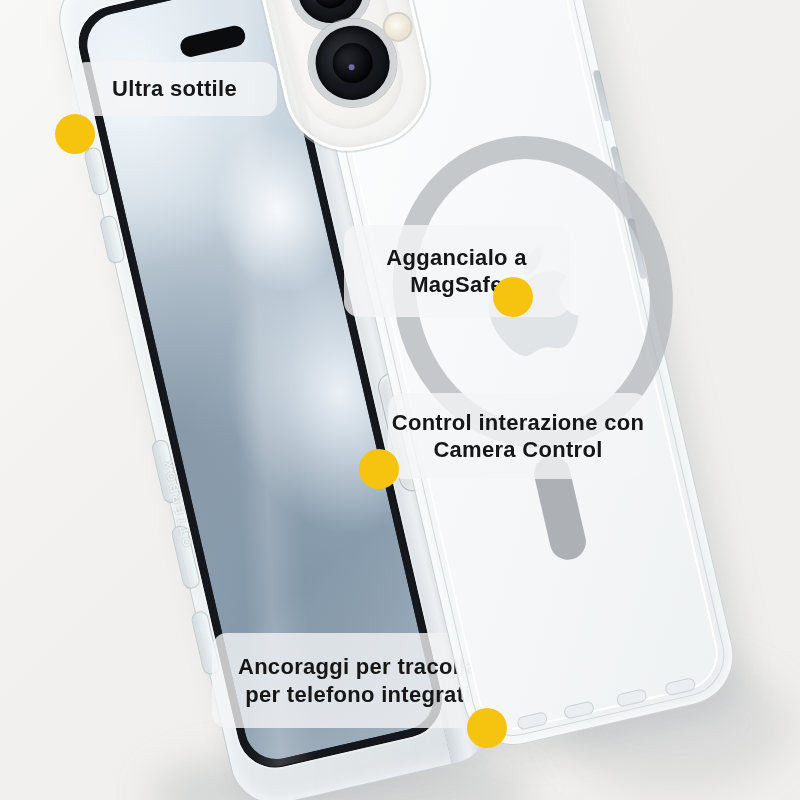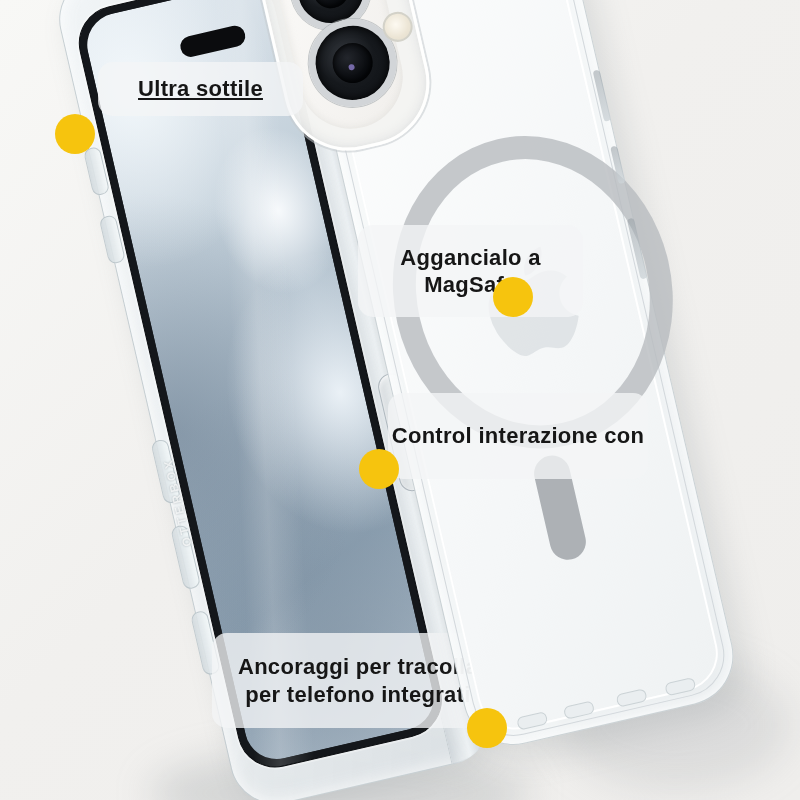--- a/index.html
+++ b/index.html
@@ -86,22 +86,22 @@
   .shadow-front{left:150px;top:748px;width:380px;height:90px;background:rgba(145,150,154,.28);z-index:5;}
   .shadow-back{left:560px;top:660px;width:230px;height:130px;background:rgba(155,160,164,.22);z-index:25;}
 
   
   .bubble{position:absolute;border-radius:15px;background:rgba(243,245,246,.78);
     display:flex;flex-direction:column;align-items:center;justify-content:center;
     text-align:center;color:#161616;font-weight:bold;font-size:22px;line-height:1.25;
     letter-spacing:.3px;}
   .bubble span{white-space:nowrap;}
   .bubble span:empty{display:none;}
-  .bubble-1{left:98px;top:62px;width:205px;height:54px;z-index:40;text-decoration:underline;}
-  .bubble-2{left:358px;top:225px;width:225px;height:92px;z-index:40;}
+  .bubble-1{left:72px;top:62px;width:205px;height:54px;z-index:40;}
+  .bubble-2{left:344px;top:225px;width:225px;height:92px;z-index:40;}
   .bubble-3{left:388px;top:393px;width:260px;height:86px;z-index:40;}
   .bubble-4{left:212px;top:633px;width:292px;height:95px;z-index:15;}
   .dot{position:absolute;width:40px;height:40px;border-radius:50%;background:#F6C40E;z-index:50;}
   .dot-1{left:55px;top:114px;}
   .dot-2{left:493px;top:277px;}
   .dot-3{left:359px;top:449px;}
   .dot-4{left:467px;top:708px;}
 </style>
 </head>
 <body>
@@ -166,20 +166,21 @@
   <div class="bubble bubble-1">
     <span>Ultra sottile</span>
 
   </div>
   <div class="bubble bubble-2">
     <span>Aggancialo a</span>
     <span>MagSafe</span>
   </div>
   <div class="bubble bubble-3">
     <span>Control interazione con</span>
+    <span>Camera Control</span>
   </div>
 
   <div class="dot dot-1" style="background: rgb(246, 196, 14);"></div>
   <div class="dot dot-2" style="background: rgb(246, 196, 14);"></div>
   <div class="dot dot-3" style="background: rgb(246, 196, 14);"></div>
   <div class="dot dot-4" style="background: rgb(246, 196, 14);"></div>
 
 </div>
 
 </body></html>

